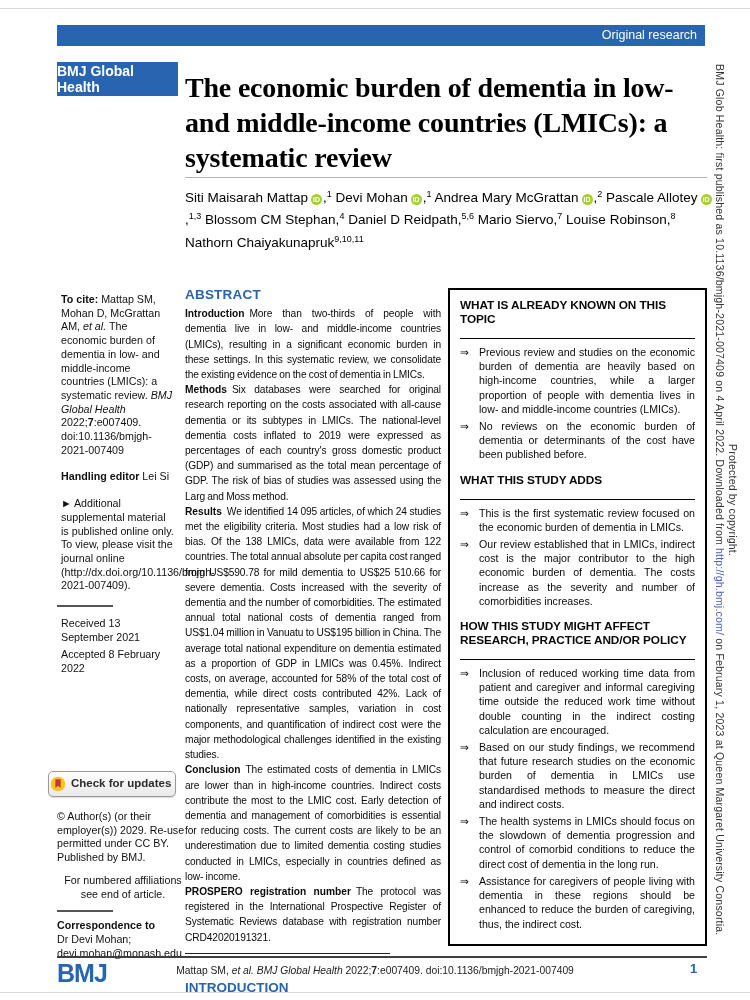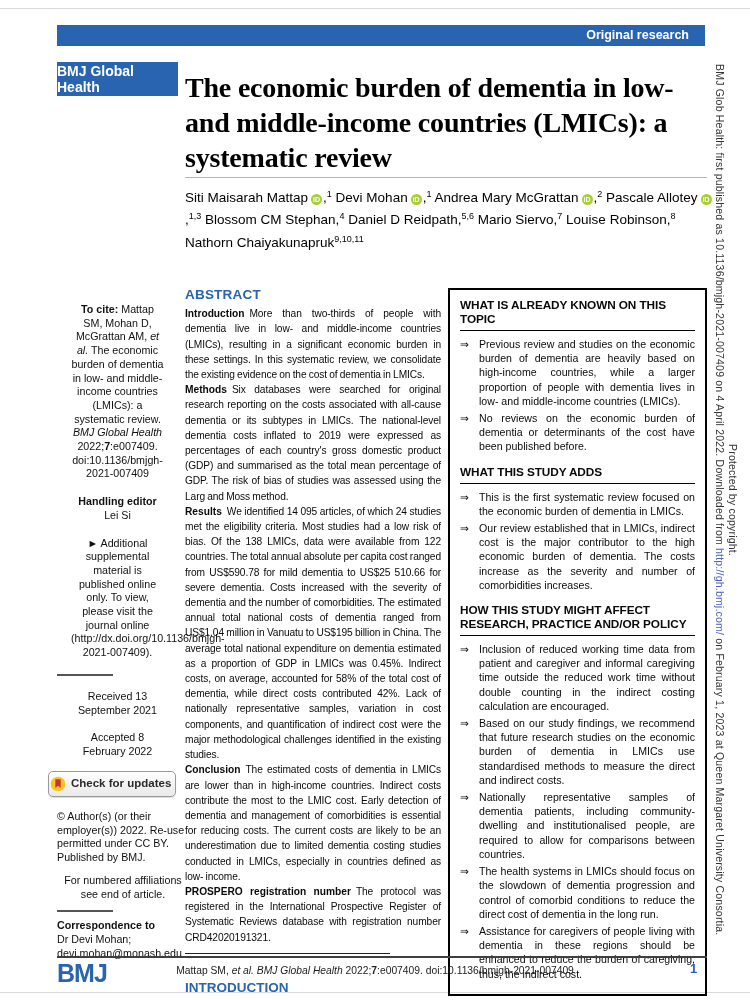--- a/index.html
+++ b/index.html
@@ -2,39 +2,39 @@
 <html><head>
 <meta charset="utf-8">
 <style>
   html,body{margin:0;padding:0;background:#fff;}
   .page{position:relative;width:750px;height:1000px;background:#fff;overflow:hidden;
         font-family:"Liberation Sans",sans-serif;color:#111;}
   .scan-line{position:absolute;left:0;width:100%;border-top:1px solid #d9d9d9;}
 
   
   .top-banner{position:absolute;left:57px;top:25px;width:648px;height:21px;background:#2864af;
-    color:#fff;font-weight:bold;font-size:12.5px;line-height:21px;text-align:right;
-    padding-right:16px;box-sizing:border-box;}
+    color:#fff;font-weight:normal;font-size:12.5px;line-height:21px;text-align:right;
+    padding-right:8px;box-sizing:border-box;}
   .journal-logo{position:absolute;left:57px;top:62px;width:121px;height:34px;background:#2864af;
     color:#fff;font-weight:bold;font-size:14px;display:flex;align-items:center;justify-content:center;}
 
   
   .title{position:absolute;left:185px;top:51px;width:525px;font-family:"Liberation Serif",serif;
     font-weight:bold;font-size:28px;line-height:35px;color:#000;letter-spacing:-0.2px;}
   .authors-rule{position:absolute;left:185px;top:177px;width:522px;border-top:1px solid #b5b5b5;}
   .authors{position:absolute;left:185px;top:184px;width:530px;font-size:13.5px;line-height:19px;color:#000000;}
   .authors sup{font-size:9px;}
   .orcid-icon{display:inline-block;width:11px;height:11px;border-radius:50%;background:#A6CE39;
     color:#fff;font-size:7px;line-height:11px;text-align:center;font-weight:bold;
     vertical-align:0px;margin:0 1px 0 3px;}
   .orcid-icon::after{content:"iD";}
 
   
   .sidebar-upper{position:absolute;left:57px;top:289px;width:121px;font-size:10.7px;line-height:13.7px;color:#111;}
-  .sidebar-upper p{margin:14px;text-align:center;}
+  .sidebar-upper p{margin:4px;}
   .mt{margin-top:13px !important;}
   .side-rule{width:56px;border-top:2px solid #555;margin:12px 0 10px;}
   .it{font-style:italic;}
   .bd{font-weight:bold;}
   .sidebar-lower{position:absolute;left:57px;top:771px;width:132px;font-size:10.7px;line-height:13.7px;color:#111;}
   .sidebar-lower p{margin:0;}
   .check-btn{margin-left:-9px;width:128px;height:26px;border:1px solid #9a9a9a;border-radius:5px;
     background:linear-gradient(#fefefe,#e9e9e9);display:flex;align-items:center;gap:5px;
     padding:0 1px;box-sizing:border-box;box-shadow:0 1px 1px rgba(0,0,0,0.15);cursor:pointer;}
   .check-btn .label{font-weight:bold;font-size:11.5px;color:#2b2b2b;}
@@ -48,21 +48,21 @@
   .abstract b{letter-spacing:0;}
   .lead{margin-right:5px;}
   .abstract-rule{width:205px;border-top:1.5px solid #222;margin-top:8px;}
   .intro{margin-top:26px;}
   .intro h2{color:#2864af;font-size:13.5px;margin:0 0 6px;font-family:"Liberation Sans",sans-serif;}
 
   
   .keybox{position:absolute;left:448px;top:288px;width:259px;box-sizing:border-box;
     border:2px solid #000;padding:8px 10px 10px;font-size:10.6px;line-height:14.2px;color:#0a0a0a;}
   .keybox h3{font-size:11.8px;line-height:14px;margin:0 0 6px;letter-spacing:-0.1px;
-    border-bottom:1.2px solid #000;padding-bottom:4px;}
+    border-bottom:1.2px solid #000;padding-bottom:12px;}
   .keybox section + section h3{margin-top:11px;}
   .keybox ul{list-style:none;margin:0;padding:0;}
   .keybox li{position:relative;padding-left:19px;text-align:justify;margin-bottom:3px;}
   .keybox li::before{content:"\21D2";position:absolute;left:0;top:0;}
 
   
   .footer-rule{position:absolute;left:57px;top:956px;width:650px;border-top:2px solid #3f3f3f;}
   .bmj-logo{position:absolute;left:57px;top:959px;font-size:25px;font-weight:bold;color:#2864af;letter-spacing:-1px;}
   .footer-citation{position:absolute;left:125px;top:965px;width:500px;text-align:center;font-size:10.3px;color:#222;}
   .page-num{position:absolute;left:690px;top:961px;color:#2864af;font-weight:bold;font-size:13px;}
@@ -114,21 +114,21 @@
   </div>
 
   <div class="sidebar-lower">
     <div class="check-btn">
       <svg width="16" height="16" viewBox="0 0 24 24">
           <circle cx="12" cy="12" r="11" fill="#f8c41f"></circle>
           <path d="M8 5h8v13l-4-3.4L8 18z" fill="#c8323c"></path>
         </svg>
       <span class="label">Check for updates</span>
     </div>
-    <p class="mt">© Author(s) (or their employer(s)) 2022. Re-use permitted under CC BY. Published by BMJ.</p>
+    <p class="mt">© Author(s) (or their employer(s)) 2029. Re-use permitted under CC BY. Published by BMJ.</p>
     <p style="margin-top:9px;text-align:center;">For numbered affiliations see end of article.</p>
     <div class="side-rule" style="margin:9px 0 7px;"></div>
     <p class="bd">Correspondence to</p>
     <p>Dr Devi Mohan;</p>
     <p>devi.mohan@monash.edu</p>
   </div>
 
   <div class="mid-col">
     <div class="abstract">
       <h2>ABSTRACT</h2>
@@ -158,21 +158,20 @@
       <ul>
         <li>This is the first systematic review focused on the economic burden of dementia in LMICs.</li>
         <li>Our review established that in LMICs, indirect cost is the major contributor to the high economic burden of dementia. The costs increase as the severity and number of comorbidities increases.</li>
       </ul>
     </section>
     <section>
       <h3>HOW THIS STUDY MIGHT AFFECT RESEARCH, PRACTICE AND/OR POLICY</h3>
       <ul>
         <li>Inclusion of reduced working time data from patient and caregiver and informal caregiving time outside the reduced work time without double counting in the indirect costing calculation are encouraged.</li>
         <li>Based on our study findings, we recommend that future research studies on the economic burden of dementia in LMICs use standardised methods to measure the direct and indirect costs.</li>
-        <li>Nationally representative samples of dementia patients, including community-dwelling and institutionalised people, are required to allow for comparisons between countries.</li>
         <li>The health systems in LMICs should focus on the slowdown of dementia progression and control of comorbid conditions to reduce the direct cost of dementia in the long run.</li>
         <li>Assistance for caregivers of people living with dementia in these regions should be enhanced to reduce the burden of caregiving, thus, the indirect cost.</li>
       </ul>
     </section>
   </div>
 
   <div class="footer-rule"></div>
   <div class="bmj-logo">BMJ</div>
   <div class="footer-citation"><span>Mattap SM, </span><span class="it">et al. </span><span class="it">BMJ Global Health</span><span> 2022;</span><span class="bd">7</span><span>:e007409. doi:10.1136/bmjgh-2021-007409</span></div>
   <div class="page-num">1</div>

